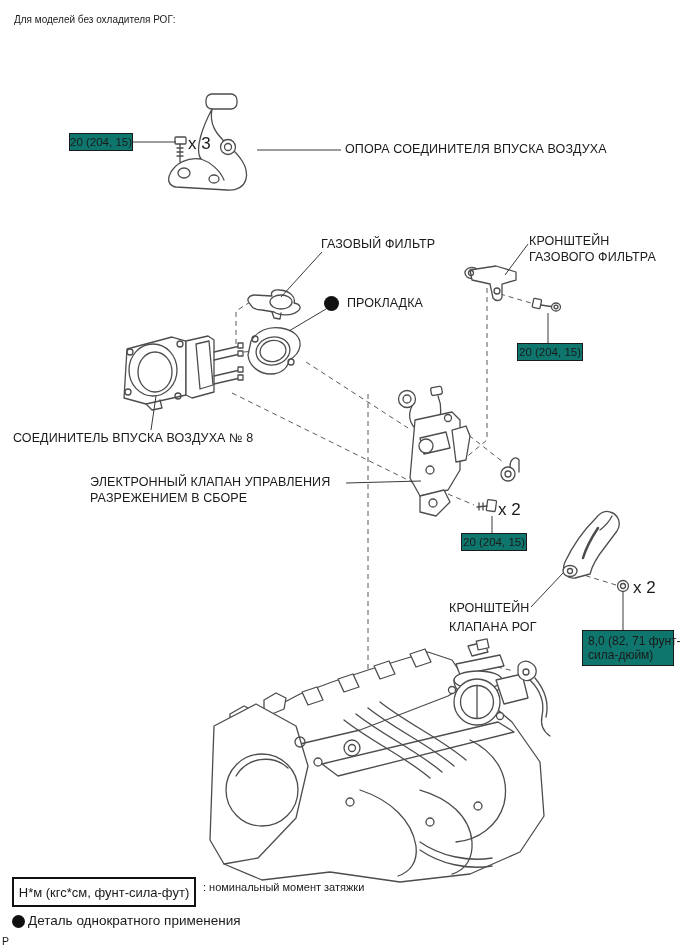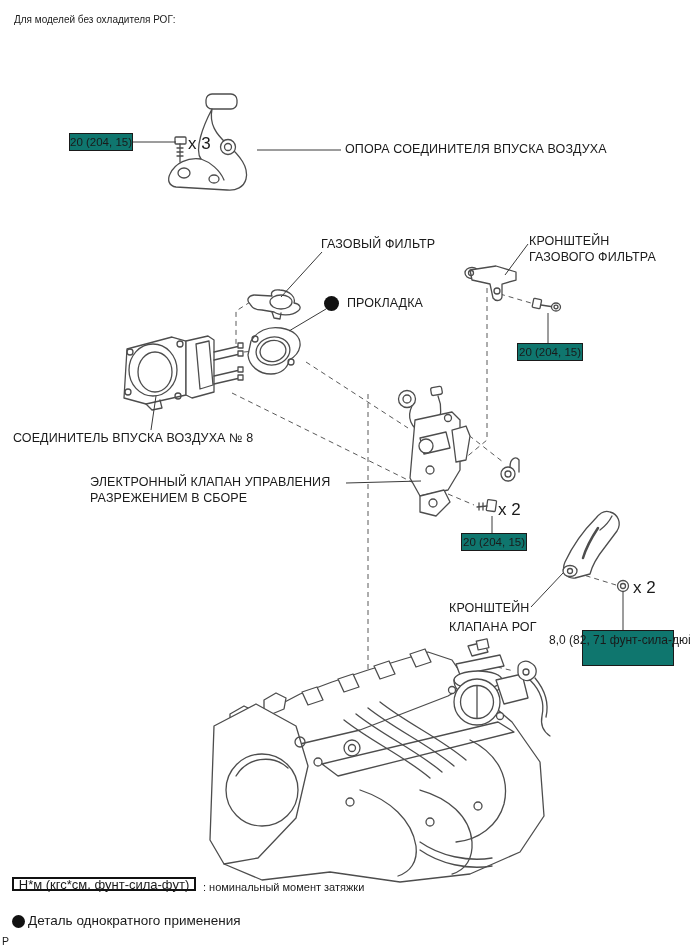--- a/index.html
+++ b/index.html
@@ -2,25 +2,25 @@
 <html><head>
 <meta charset="utf-8">
 <style>
   *{margin:0;padding:0;box-sizing:border-box}
   html,body{background:#fff}
   body{width:690px;height:952px;position:relative;overflow:hidden;
        font-family:"Liberation Sans",sans-serif;color:#1a1a1a}
   .lbl{position:absolute;font-size:12.5px;line-height:15.5px;white-space:nowrap;letter-spacing:.1px}
   .tbox{position:absolute;border:1.4px solid #1a1a1a;background:#0f766e;font-size:11.5px;
         display:flex;align-items:center;justify-content:center;white-space:nowrap}
-  .tbox.multi{align-items:flex-start;justify-content:center;
+  .tbox.multi{flex-direction:column;align-items:flex-start;justify-content:center;
         padding:2px 5px;font-size:12px;line-height:14.5px}
   .mult{position:absolute;font-size:17px;white-space:nowrap}
   .title{position:absolute;left:14px;top:14px;font-size:10px}
-  .legend-box{position:absolute;left:12px;top:877px;width:184px;height:14px;
+  .legend-box{position:absolute;left:12px;top:877px;width:184px;height:30px;
         border:2px solid #111;background:#fff;font-size:13px;
         display:flex;align-items:center;justify-content:center;white-space:nowrap}
   .legend-note{position:absolute;left:203px;top:881px;font-size:11px;white-space:nowrap}
   .single-use{position:absolute;left:28px;top:913px;font-size:13.5px;white-space:nowrap}
   .bullet{position:absolute;background:#111;border-radius:50%}
   .bullet.b-legend{left:12px;top:915px;width:13px;height:13px}
   .bullet.b-gasket{left:324px;top:296px;width:15px;height:15px}
   .pagemark{position:absolute;left:2px;top:935px;font-size:10.5px}
   svg{position:absolute;left:0;top:0}
 </style>

